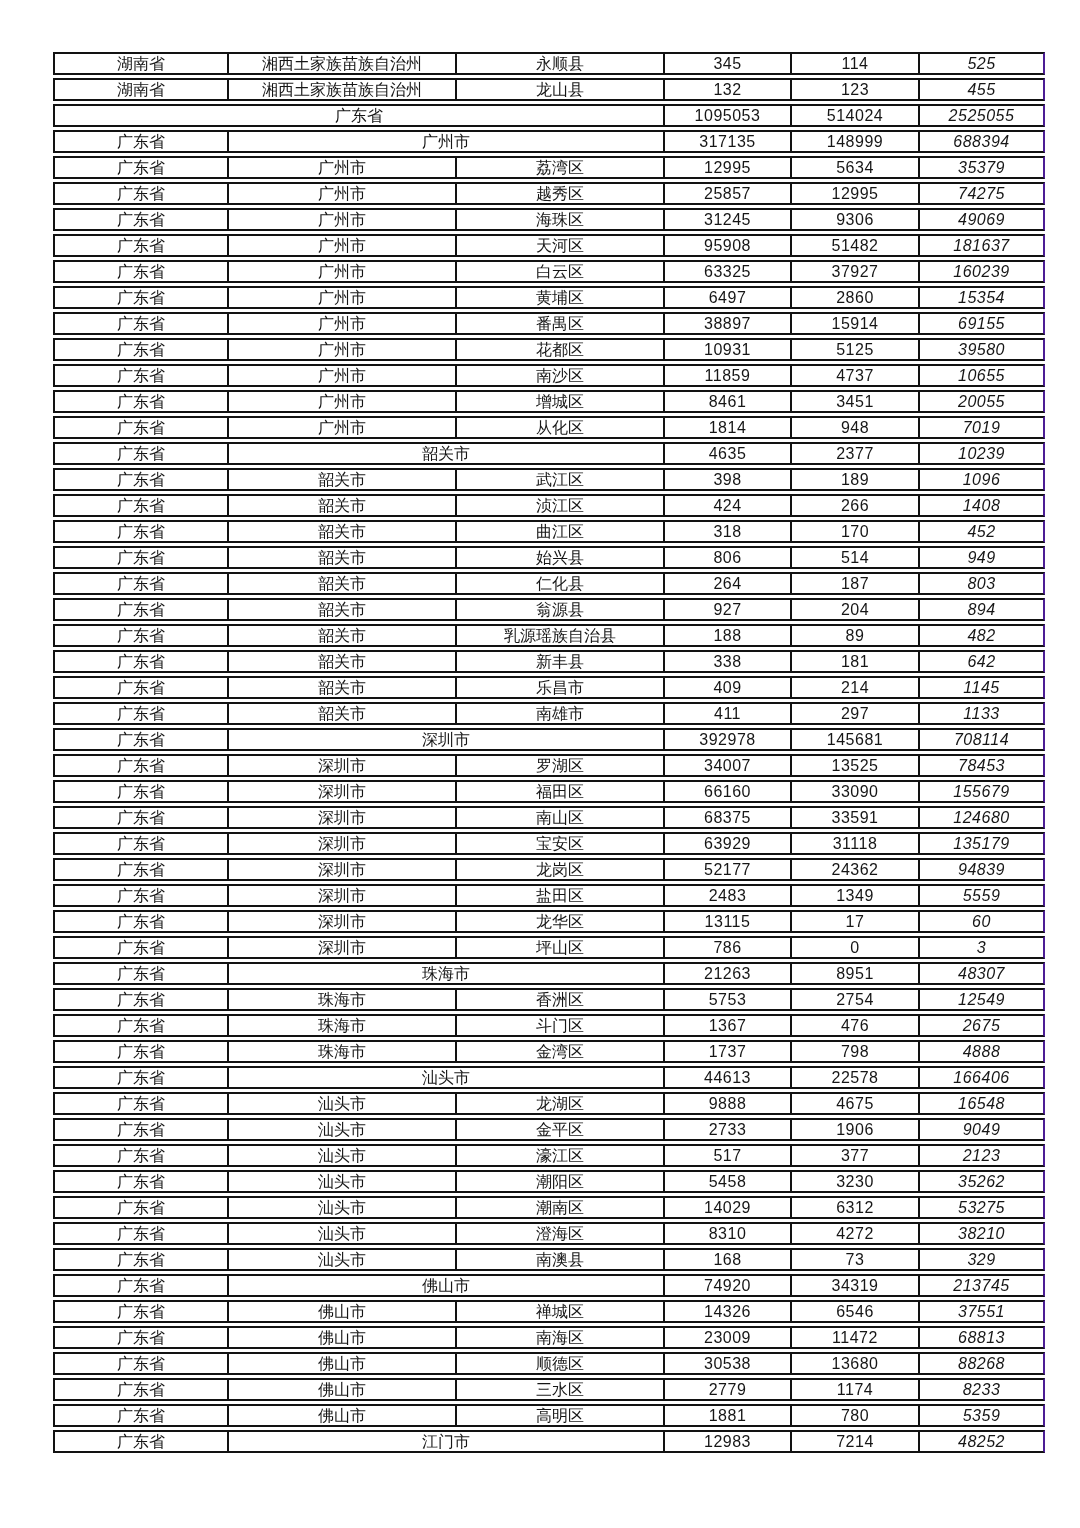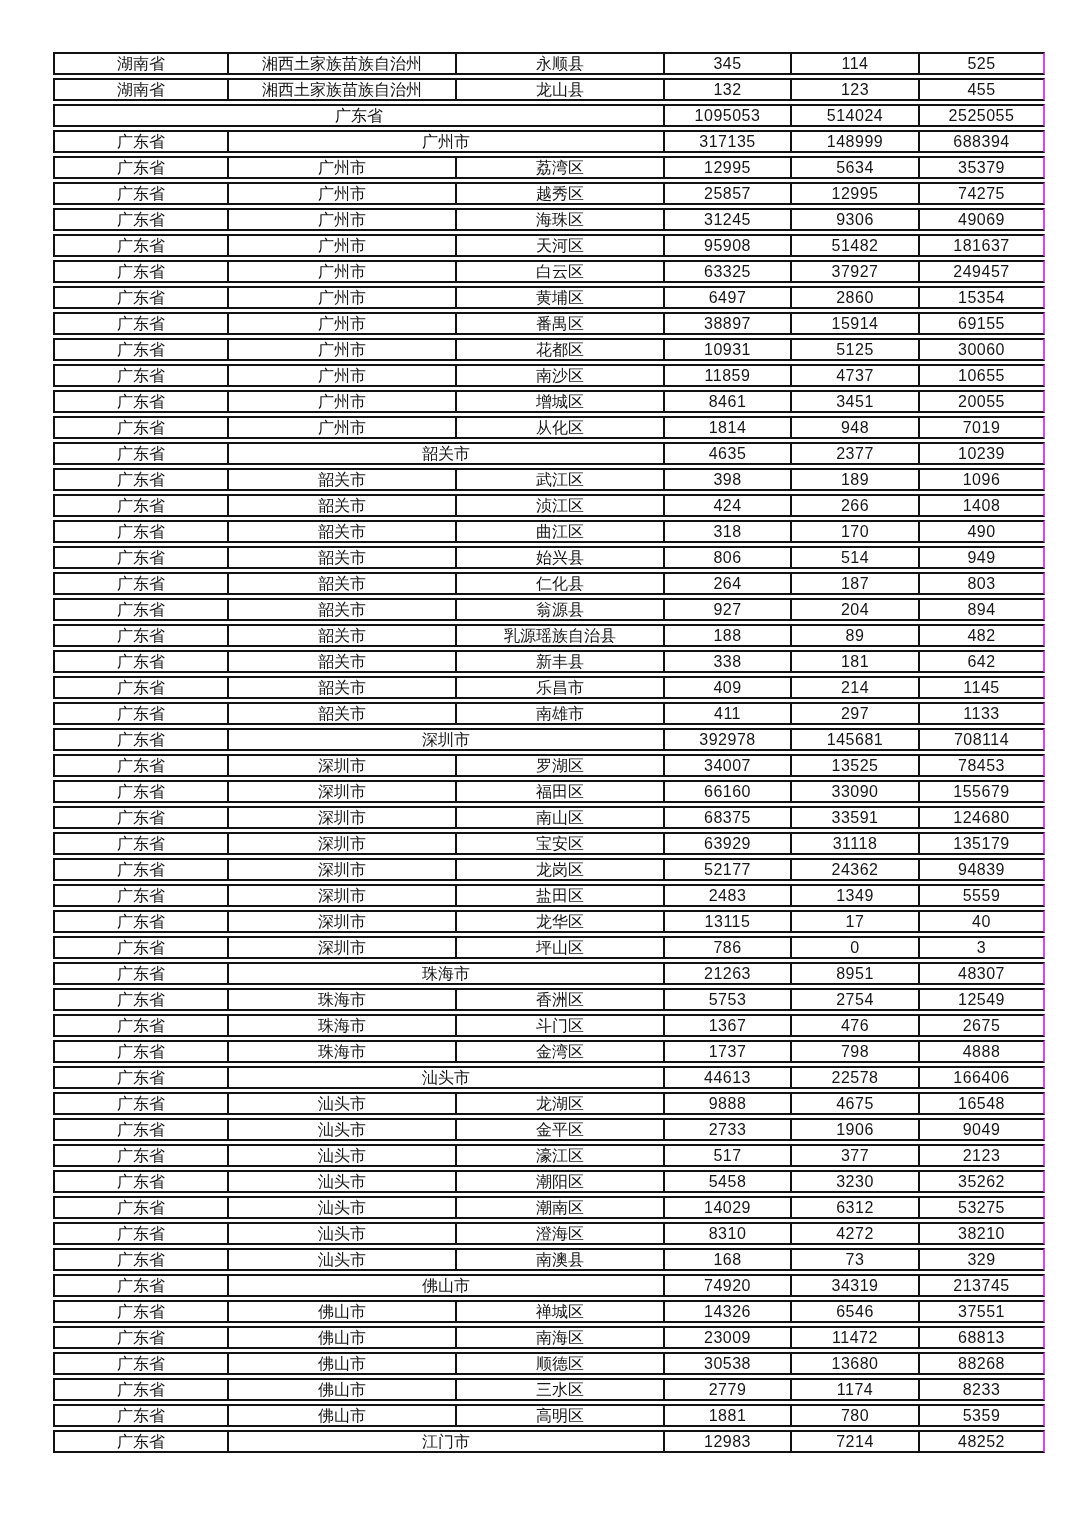--- a/index.html
+++ b/index.html
@@ -33,21 +33,22 @@
     line-height: 19px;
     padding: 0;
     text-align: center;
     vertical-align: middle;
     font-size: 16px;
     color: #161616;
     overflow: hidden;
     white-space: nowrap;
   }
   table.stat-table td:last-child {
-    border-right: 2px solid #d946ef;
+    border-right: 2px solid #4c1d95;
+    font-style: italic;
   }
   td.num {
     font-family: "Liberation Sans", "DejaVu Sans", sans-serif;
     letter-spacing: 0.5px;
   }
   td.txt {
     font-family: "Liberation Sans", "DejaVu Sans", sans-serif;
   }
 </style>
 </head>
@@ -124,21 +125,21 @@
           <td class="num">95908</td>
           <td class="num">51482</td>
           <td class="num">181637</td>
         </tr>
         <tr>
           <td class="txt">广东省</td>
           <td class="txt">广州市</td>
           <td class="txt">白云区</td>
           <td class="num">63325</td>
           <td class="num">37927</td>
-          <td class="num">249457</td>
+          <td class="num">160239</td>
         </tr>
         <tr>
           <td class="txt">广东省</td>
           <td class="txt">广州市</td>
           <td class="txt">黄埔区</td>
           <td class="num">6497</td>
           <td class="num">2860</td>
           <td class="num">15354</td>
         </tr>
         <tr>
@@ -148,21 +149,21 @@
           <td class="num">38897</td>
           <td class="num">15914</td>
           <td class="num">69155</td>
         </tr>
         <tr>
           <td class="txt">广东省</td>
           <td class="txt">广州市</td>
           <td class="txt">花都区</td>
           <td class="num">10931</td>
           <td class="num">5125</td>
-          <td class="num">30060</td>
+          <td class="num">39580</td>
         </tr>
         <tr>
           <td class="txt">广东省</td>
           <td class="txt">广州市</td>
           <td class="txt">南沙区</td>
           <td class="num">11859</td>
           <td class="num">4737</td>
           <td class="num">10655</td>
         </tr>
         <tr>
@@ -203,21 +204,21 @@
           <td class="num">424</td>
           <td class="num">266</td>
           <td class="num">1408</td>
         </tr>
         <tr>
           <td class="txt">广东省</td>
           <td class="txt">韶关市</td>
           <td class="txt">曲江区</td>
           <td class="num">318</td>
           <td class="num">170</td>
-          <td class="num">490</td>
+          <td class="num">452</td>
         </tr>
         <tr>
           <td class="txt">广东省</td>
           <td class="txt">韶关市</td>
           <td class="txt">始兴县</td>
           <td class="num">806</td>
           <td class="num">514</td>
           <td class="num">949</td>
         </tr>
         <tr>
@@ -322,21 +323,21 @@
           <td class="num">2483</td>
           <td class="num">1349</td>
           <td class="num">5559</td>
         </tr>
         <tr>
           <td class="txt">广东省</td>
           <td class="txt">深圳市</td>
           <td class="txt">龙华区</td>
           <td class="num">13115</td>
           <td class="num">17</td>
-          <td class="num">40</td>
+          <td class="num">60</td>
         </tr>
         <tr>
           <td class="txt">广东省</td>
           <td class="txt">深圳市</td>
           <td class="txt">坪山区</td>
           <td class="num">786</td>
           <td class="num">0</td>
           <td class="num">3</td>
         </tr>
         <tr>

